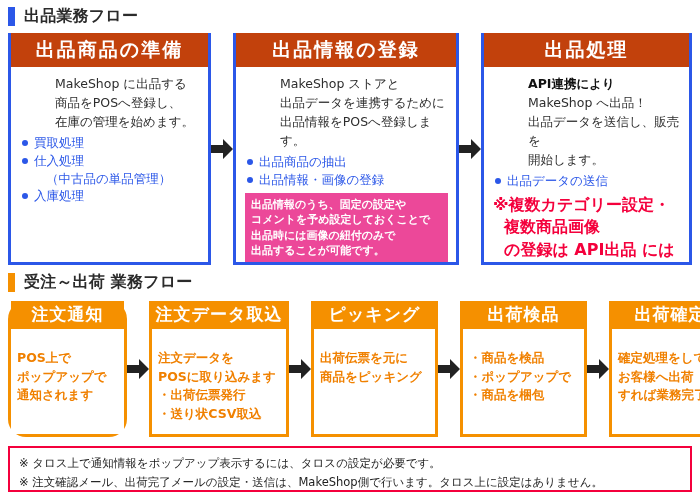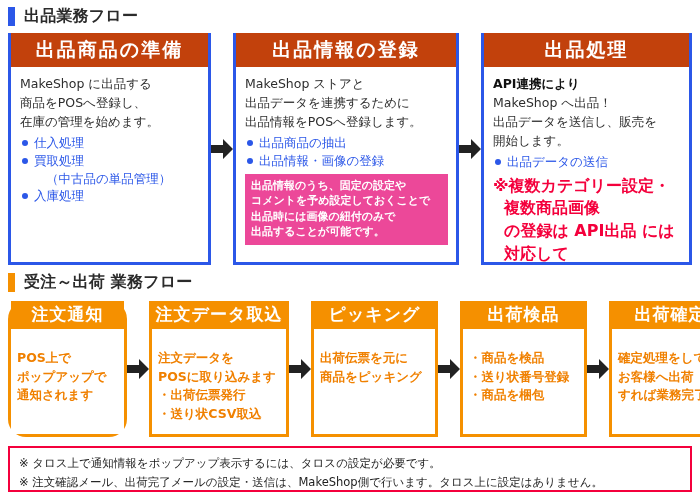--- a/index.html
+++ b/index.html
@@ -77,20 +77,21 @@
     border-top: none;
   }
   .blue .card-body {
     padding: 7px 8px 4px 9px;
   }
   .blue-desc {
     color: #2d2d2d;
     font-size: 12.5px;
     line-height: 1.52;
     white-space: pre-line;
+    margin-left: 35px;
   }
   .blue-desc .lead-b { font-weight: bold; color: #111; }
 
   ul.bullets {
     list-style: none;
     margin: 3px 0 0 0;
     padding: 0;
   }
   ul.bullets li {
     color: #2b57e8;
@@ -195,22 +196,22 @@
 
   <div class="flow-row" style="position:absolute; left:8px; top:33px; width:684px; height:232px;">
 
     <div class="card blue" style="width:203px;">
       <div class="card-header">出品商品の準備</div>
       <div class="card-body">
         <div class="blue-desc">MakeShop に出品する
 商品をPOSへ登録し、
 在庫の管理を始めます。</div>
         <ul class="bullets">
+          <li class="dot">買取処理</li>
           <li class="dot">仕入処理</li>
-          <li class="dot">買取処理</li>
           <li class="sub">（中古品の単品管理）</li>
           <li class="dot">入庫処理</li>
         </ul>
       </div>
     </div>
 
     <div class="arrow" style="width:22px;">
       <svg width="22" height="24" viewBox="0 0 22 24" aria-hidden="true">
         <path d="M0 8 L12 8 L12 2 L22 12 L12 22 L12 16 L0 16 Z" fill="#222222"></path>
       </svg>
@@ -306,21 +307,21 @@
     <div class="arrow" style="width:22px;">
       <svg width="22" height="24" viewBox="0 0 22 24" aria-hidden="true">
         <path d="M0 8 L12 8 L12 2 L22 12 L12 22 L12 16 L0 16 Z" fill="#222222"></path>
       </svg>
     </div>
 
     <div class="card orange" style="width:127px;">
       <div class="card-header">出荷検品</div>
       <div class="card-body">
         <div class="orange-text">・商品を検品
-・送り状番号登録
+・ポップアップで
 ・商品を梱包</div>
       </div>
     </div>
 
     <div class="arrow" style="width:22px;">
       <svg width="22" height="24" viewBox="0 0 22 24" aria-hidden="true">
         <path d="M0 8 L12 8 L12 2 L22 12 L12 22 L12 16 L0 16 Z" fill="#222222"></path>
       </svg>
     </div>
 

